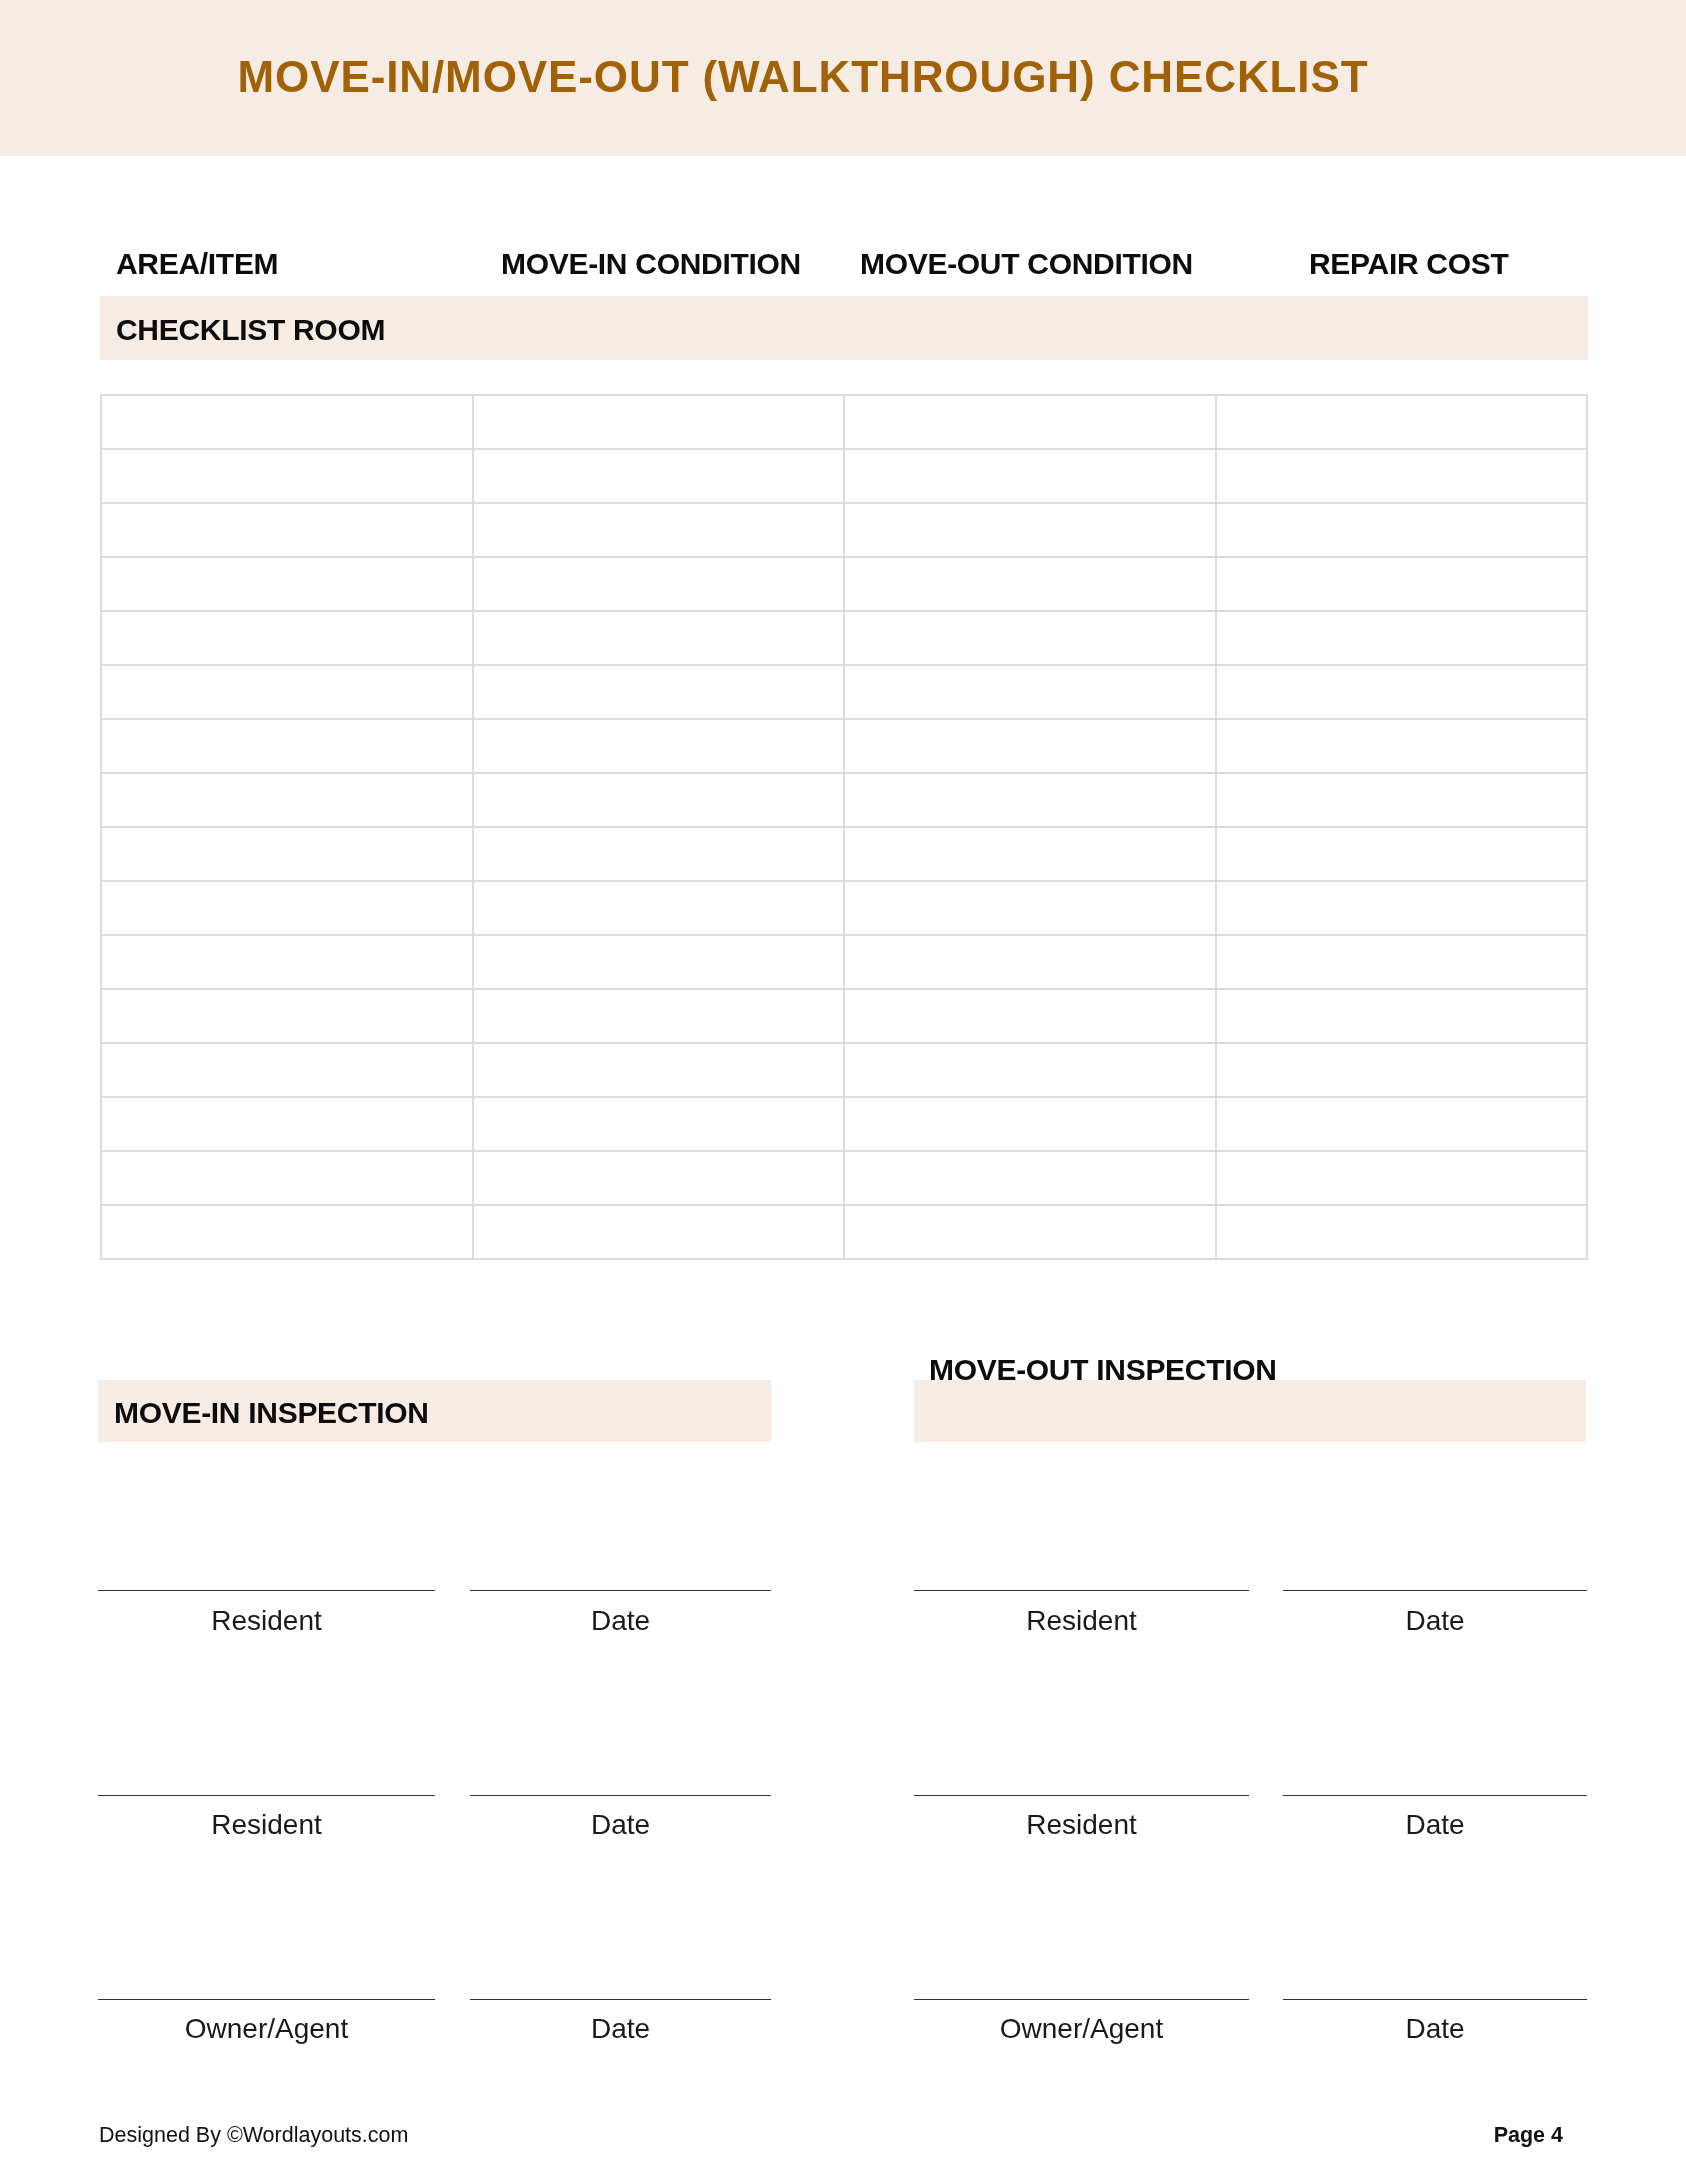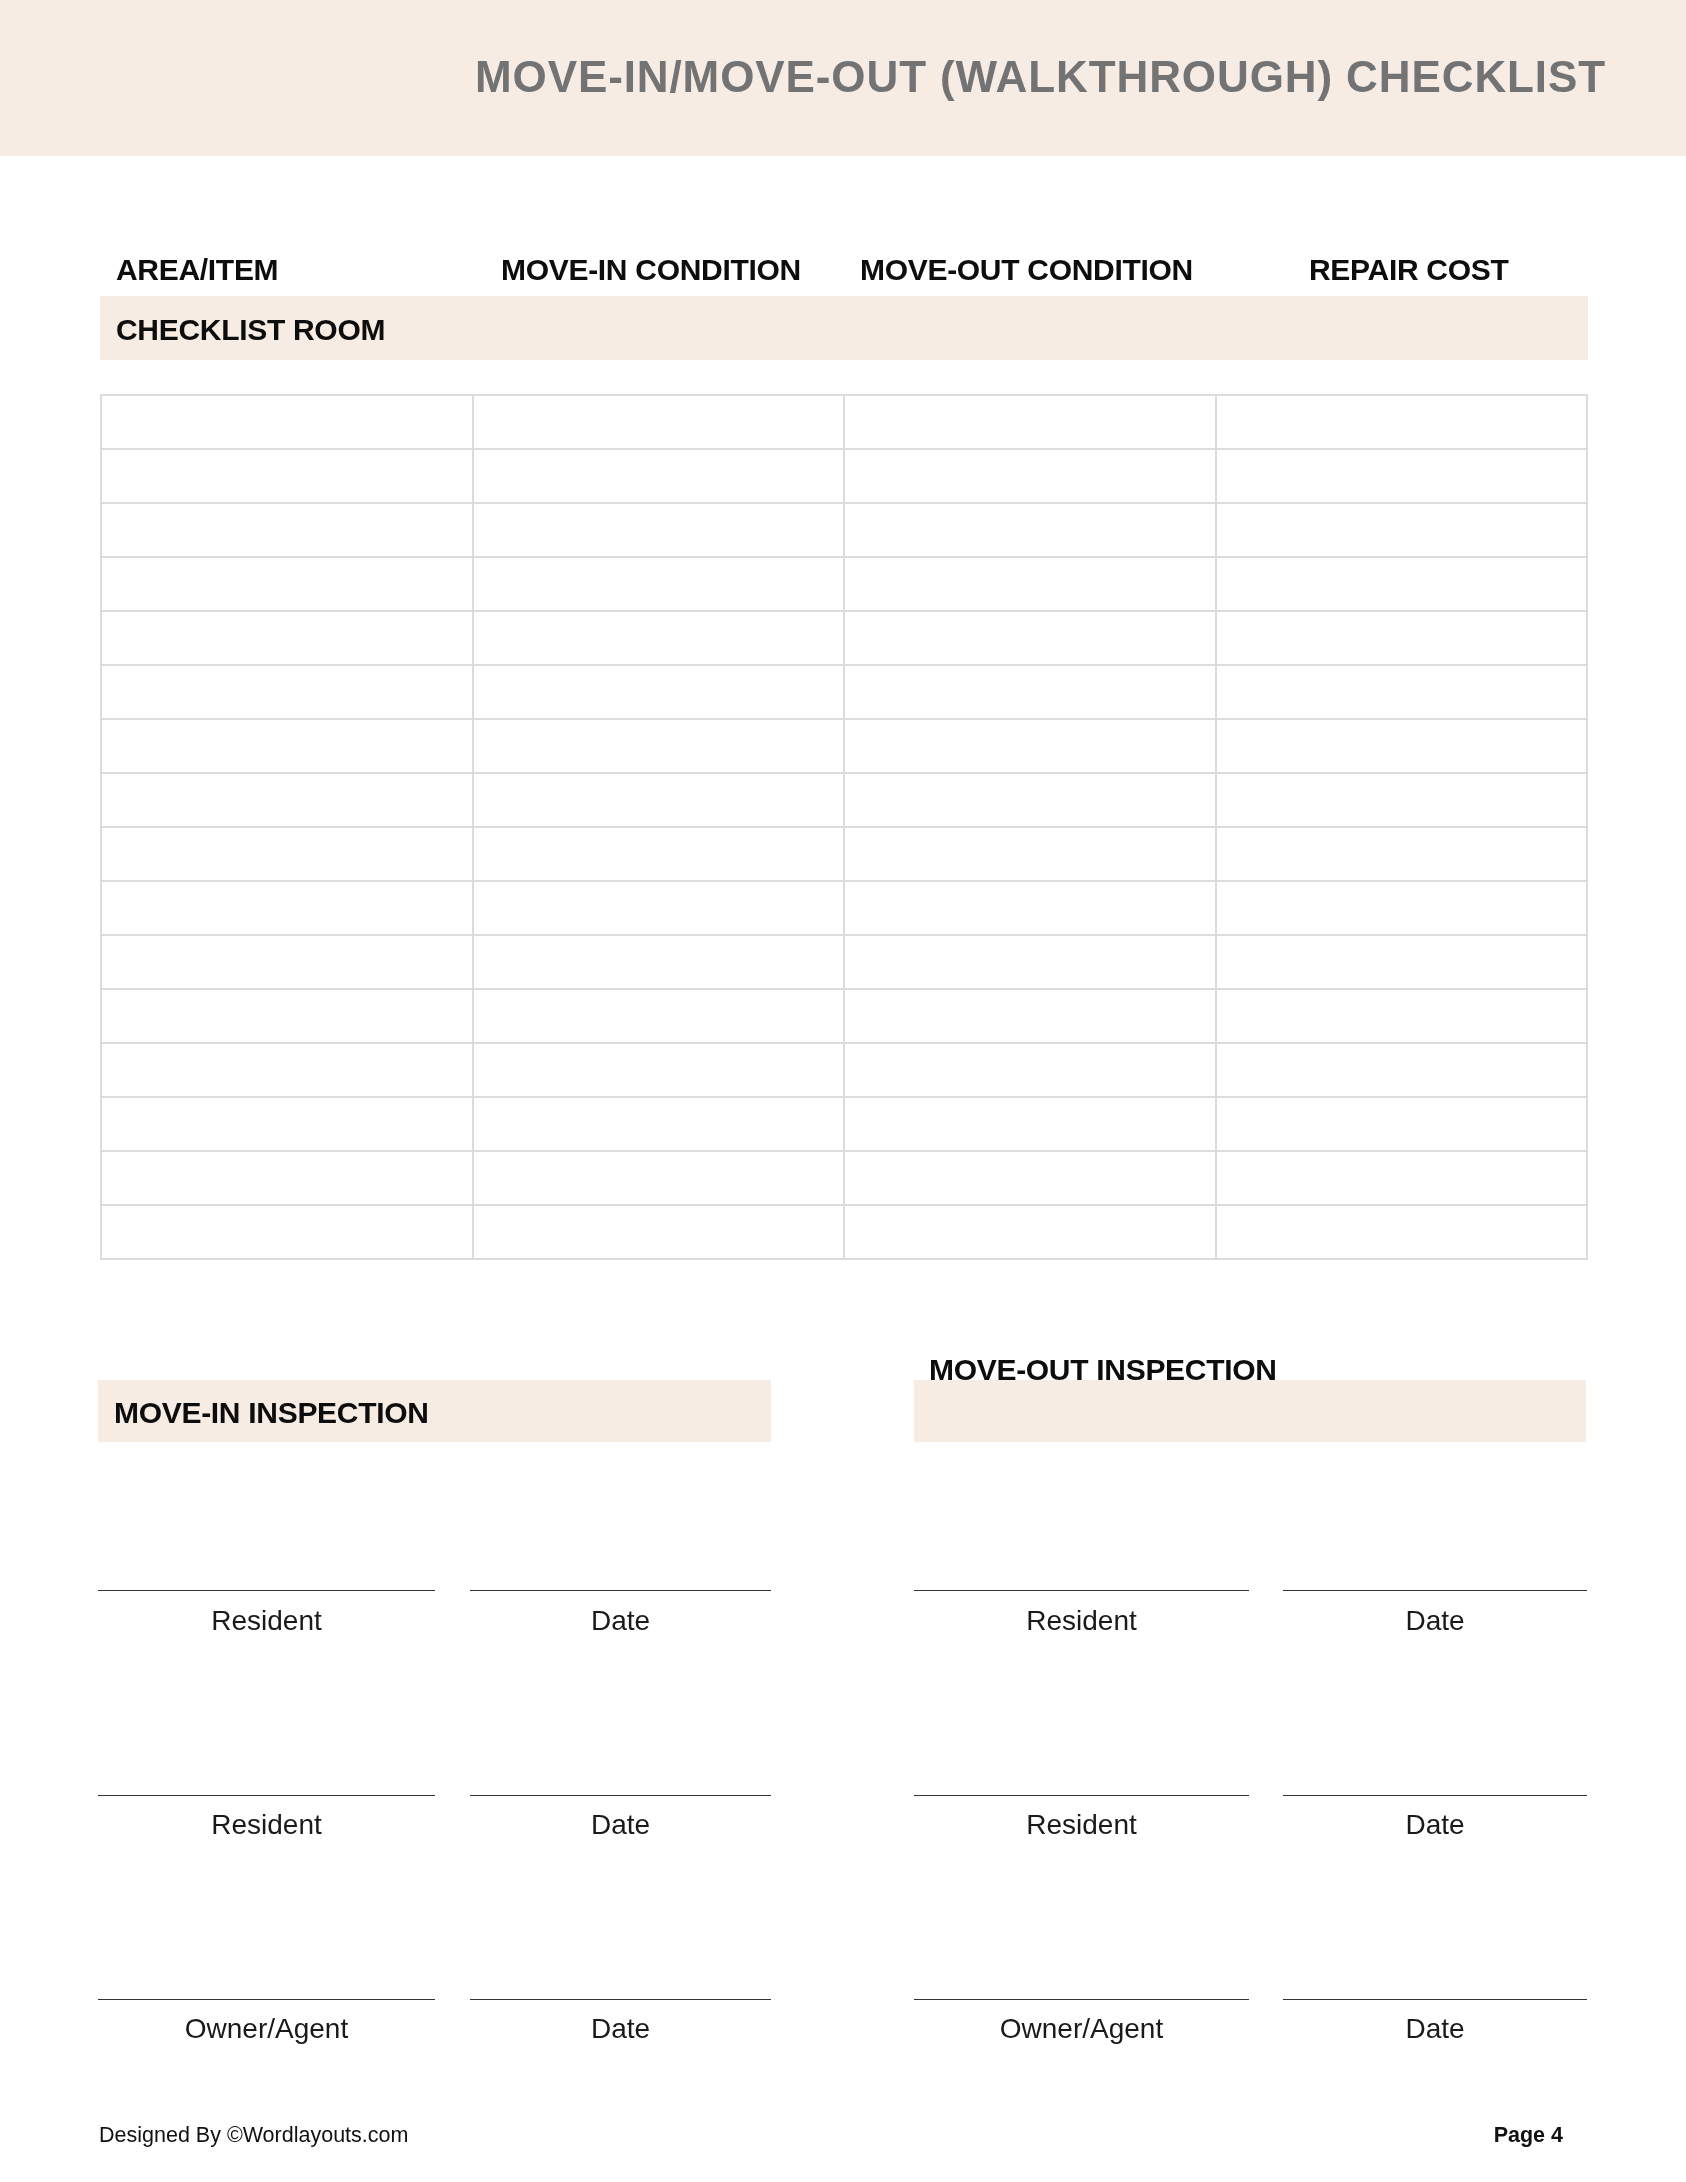--- a/index.html
+++ b/index.html
@@ -1,21 +1,21 @@
 <!DOCTYPE html>
 <html style="font-size:15px"><head>
 <meta charset="utf-8">
 <style>
   html, body { margin:0; padding:0; background:#ffffff; }
   body { width:1686px; height:2182px; position:relative; overflow:hidden;
          font-family:"Liberation Sans", "DejaVu Sans", sans-serif; color:#111; }
   .header-band { position:absolute; left:0; top:0; width:1686px; height:156px; background:#f7ece3; }
-  .title { position:absolute; left:0; top:52px; width:1606px; text-align:right;
-           font-size:44px; font-weight:bold; letter-spacing:0.9px; color:#737373; }
-  .col-head { position:absolute; top:253px; font-size:30px; font-weight:bold; color:#0d0d0d; letter-spacing:-0.3px; }
+  .title { position:absolute; left:0; top:52px; width:1606px; text-align:center;
+           font-size:44px; font-weight:bold; letter-spacing:0.9px; color:#a16207; }
+  .col-head { position:absolute; top:247px; font-size:30px; font-weight:bold; color:#0d0d0d; letter-spacing:-0.3px; }
   .section-band { position:absolute; background:#f7ece3; }
   .section-label { position:absolute; font-size:30px; font-weight:bold; color:#0d0d0d; letter-spacing:-0.3px; }
   table.grid { position:absolute; left:100px; top:394px; width:1488px; border-collapse:collapse; }
   table.grid td { border:2.8px solid #dcdcdc; height:52px; padding:0; width:25%; }
   .sig-line { position:absolute; height:0; border-top:1.9px solid #333; }
   .sig-label { position:absolute; text-align:center; font-size:28px; color:#1a1a1a; }
   .footer { position:absolute; top:2123px; font-size:21.5px; color:#111; }
 </style>
 </head>
 <body>

